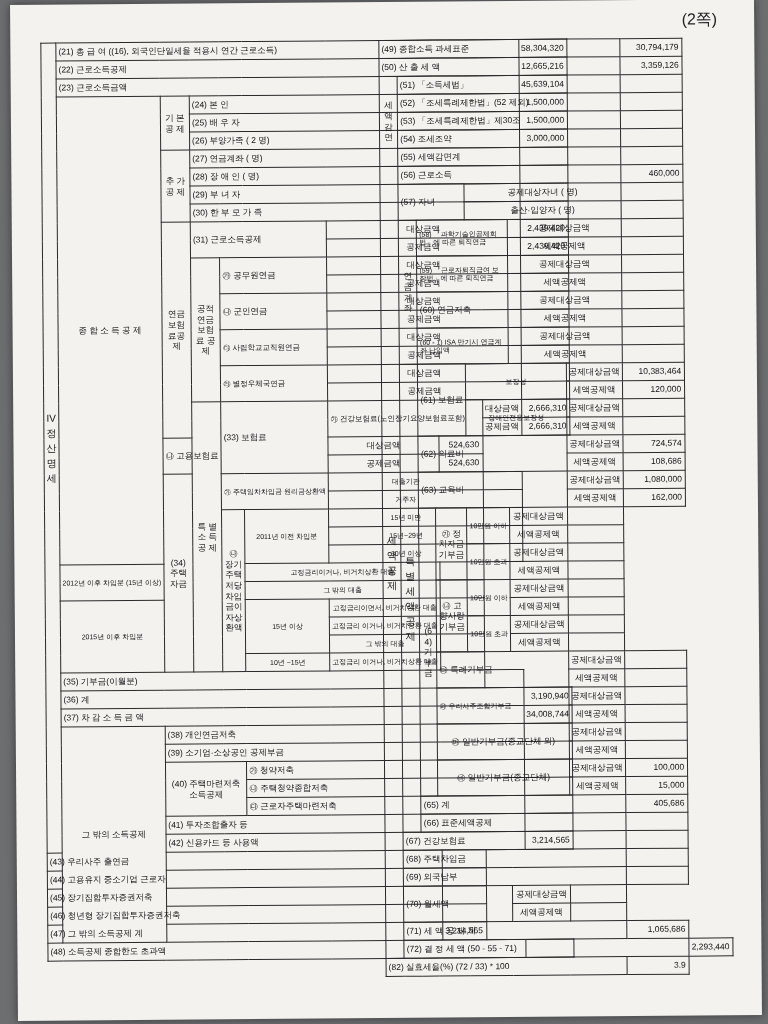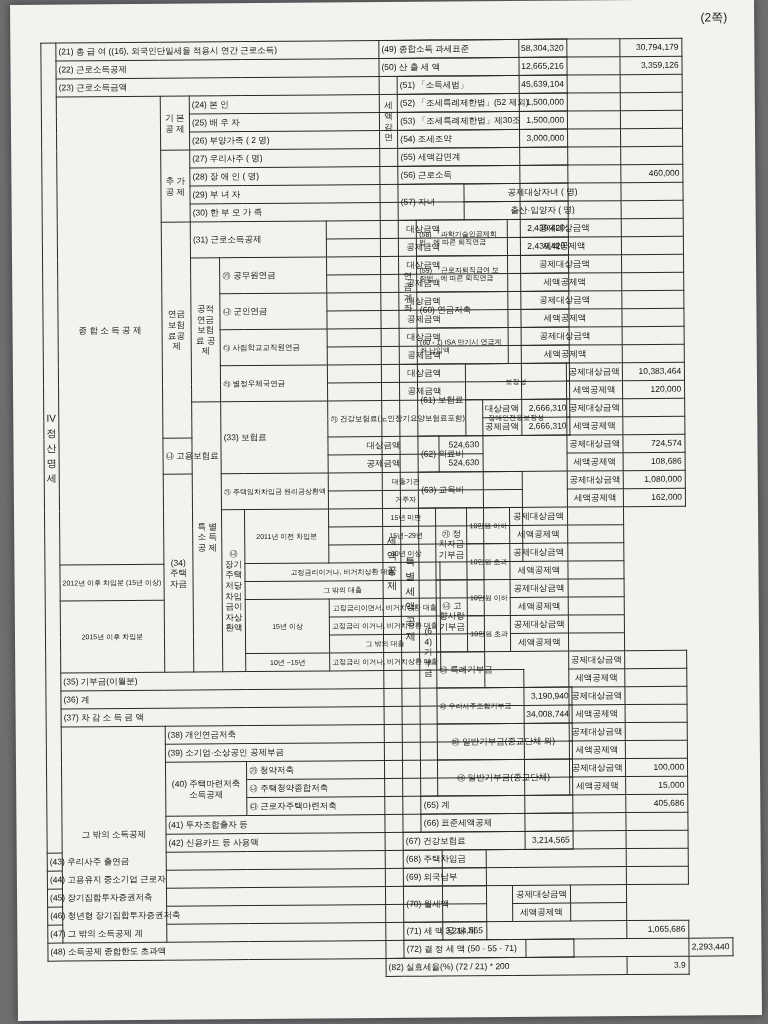--- a/index.html
+++ b/index.html
@@ -12,22 +12,22 @@
   
   #paper{
     position:absolute;
     left:14px; top:2px;
     width:744px; height:1016px;
     background:#f4f2ef;
     box-shadow:0 0 10px rgba(0,0,0,.5);
     transform:rotate(-0.45deg);
   }
   #pagemark{
-    position:absolute; right:27px; top:10px;
-    font-size:12px; color:#222;
+    position:absolute; right:37px; top:10px;
+    font-size:16px; color:#222;
   }
   table{
     border-collapse:collapse;
     table-layout:fixed;
     font-size:8.5px;
     color:#111;
   }
   td{
     border:1px solid #2a2a2a;
     padding:0 2px;
@@ -112,21 +112,21 @@
       <td colspan="6" class="lbl"><span>(25)</span> <span>배 우 자</span></td>
       <td class="v">1,500,000</td>
     </tr>
     <tr>
       <td colspan="6" class="lbl"><span>(26)</span> <span>부양가족 ( 2 명)</span></td>
       <td class="v">3,000,000</td>
     </tr>
 
     <tr>
       <td class="vert" rowspan="4">추 가 공 제</td>
-      <td colspan="6" class="lbl"><span>(27)</span> <span>우리사주 ( 명)</span></td>
+      <td colspan="6" class="lbl"><span>(27)</span> <span>연금계좌 ( 명)</span></td>
       <td class="v"></td>
     </tr>
     <tr>
       <td colspan="6" class="lbl"><span>(28)</span> <span>장 애 인 ( 명)</span></td>
       <td class="v"></td>
     </tr>
     <tr>
       <td colspan="6" class="lbl"><span>(29)</span> <span>부 녀 자</span></td>
       <td class="v"></td>
     </tr>
@@ -583,20 +583,20 @@
     <tr>
       <td colspan="6" class="lbl"><span>(71)</span> <span>세 액 공 제 계</span></td>
       <td class="v">1,065,686</td>
     </tr>
 
     <tr>
       <td colspan="7" class="lbl"><span>(72)</span> <span>결 정 세 액 (50 - 55 - 71)</span></td>
       <td class="v">2,293,440</td>
     </tr>
     <tr>
-      <td colspan="7" class="lbl"><span>(82)</span> <span>실효세율(%) (72 / 21) * 200</span></td>
+      <td colspan="7" class="lbl"><span>(82)</span> <span>실효세율(%) (72 / 33) * 100</span></td>
       <td class="v">3.9</td>
     </tr>
   </tbody>
       </table>
   </div>
 
 </div>
 
 </body></html>

